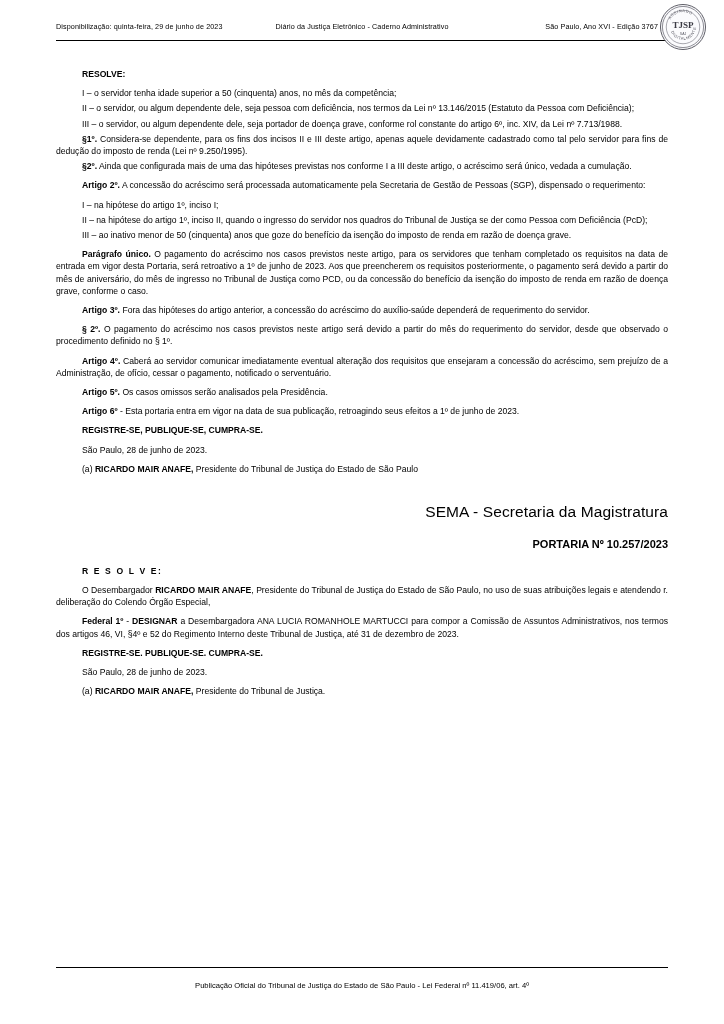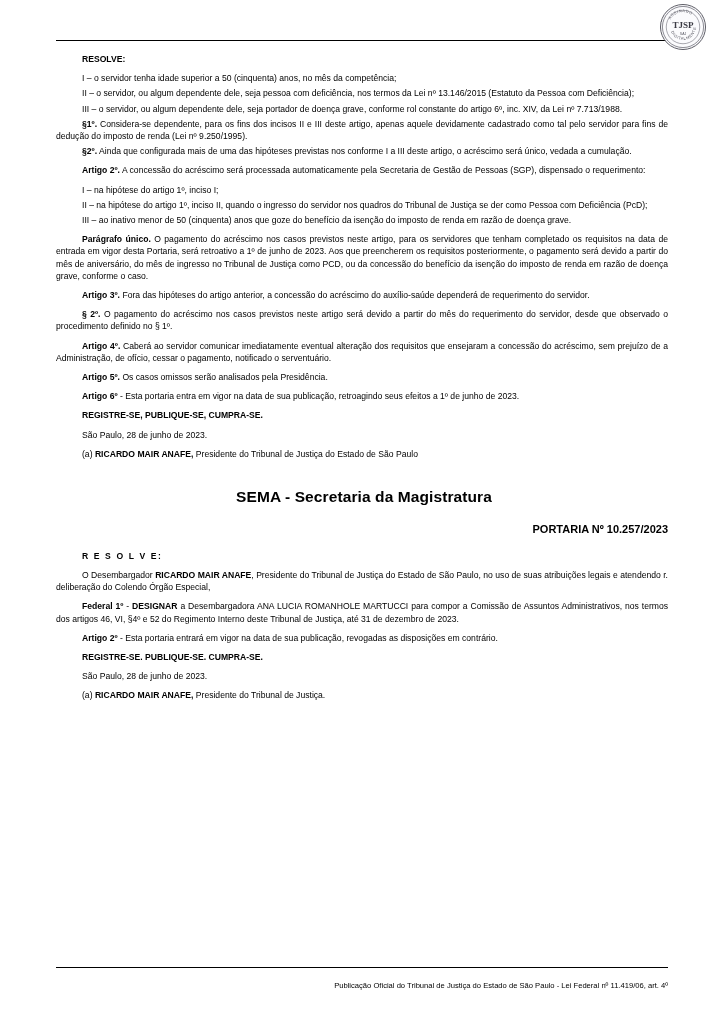--- a/index.html
+++ b/index.html
@@ -70,39 +70,39 @@
     display: flex;
     align-items: center;
     justify-content: center;
     overflow: hidden;
   }
   .seal svg { display: block; }
 
   
   .content {
     position: absolute;
-    top: 53px;
+    top: 68px;
     left: 56px;
     width: 612px;
     font-size: 8.6px;
     line-height: 1.42;
     text-align: justify;
   }
   p {
     margin: 0 0 7px 0;
   }
   .ind { text-indent: 26px; }
   .b { font-weight: bold; }
   .tight { margin-bottom: 3px; }
 
   h2.section-title {
     font-size: 15.5px;
-    font-weight: bold;
+    font-weight: normal;
     margin: 26px 0 14px 4px;
-    text-align: center;
+    text-align: right;
     letter-spacing: 0.1px;
   }
   .centered-bold {
     text-align: right;
     font-weight: bold;
     font-size: 11px;
     margin: 0 0 12px 0;
   }
   .spaced-caps {
     font-weight: bold;
@@ -117,30 +117,35 @@
     left: 56px;
     right: 56px;
     border-top: 1px solid #000;
     height: 0;
   }
   .footer-text {
     position: absolute;
     bottom: 34px;
     left: 56px;
     right: 56px;
-    text-align: right;
+    text-align: center;
     font-size: 7.6px;
   }
 </style>
 </head>
 <body>
 
 <div class="page">
 
   <div class="header">
+    <div class="header-row">
+      <div class="hdr-left">Disponibilização: quinta-feira, 29 de junho de 2023</div>
+      <div class="hdr-center">Diário da Justiça Eletrônico - Caderno Administrativo</div>
+      <div class="hdr-right">São Paulo, Ano XVI - Edição 3767</div>
+    </div>
     <div class="hdr-pageno">2</div>
   </div>
   <div class="header-rule"></div>
 
   <div class="seal">
     <svg width="46" height="46" viewBox="0 0 46 46" aria-hidden="true">
       <circle cx="23" cy="23" r="21.5" fill="none" stroke="#6a6a74" stroke-width="0.8"></circle>
       <circle cx="23" cy="23" r="17.5" fill="none" stroke="#6a6a74" stroke-width="0.6"></circle>
       <path id="arcTop" d="M 7.5 23 A 15.5 15.5 0 0 1 38.5 23" fill="none"></path>
       <path id="arcBot" d="M 9.5 23 A 13.5 13.5 0 0 0 36.5 23" fill="none"></path>
@@ -196,21 +201,20 @@
     <h2 class="section-title">SEMA - Secretaria da Magistratura</h2>
 
     <p class="centered-bold">PORTARIA Nº 10.257/2023</p>
 
     <p class="ind spaced-caps gap-top-sm">R E S O L V E:</p>
 
     <p class="ind"><span>O Desembargador </span><span class="b">RICARDO MAIR ANAFE</span><span>, Presidente do Tribunal de Justiça do Estado de São Paulo, no uso de suas atribuições legais e atendendo r. deliberação do Colendo Órgão Especial,</span></p>
 
     <p class="ind gap-top-sm"><span class="b">Federal 1º</span><span> - </span><span class="b">DESIGNAR</span><span> a Desembargadora ANA LUCIA ROMANHOLE MARTUCCI para compor a Comissão de Assuntos Administrativos, nos termos dos artigos 46, VI, §4º e 52 do Regimento Interno deste Tribunal de Justiça, até 31 de dezembro de 2023.</span></p>
 
-    <p class="ind gap-top-sm"><span class="b">Artigo 2º</span><span> - Esta portaria entrará em vigor na data de sua publicação, revogadas as disposições em contrário.</span></p>
 
     <p class="ind b gap-top-sm">REGISTRE-SE. PUBLIQUE-SE. CUMPRA-SE.</p>
 
     <p class="ind gap-top-sm">São Paulo, 28 de junho de 2023.</p>
 
     <p class="ind gap-top-sm"><span>(a) </span><span class="b">RICARDO MAIR ANAFE,</span><span> Presidente do Tribunal de Justiça.</span></p>
 
   </div>
 
   <div class="footer-rule"></div>

